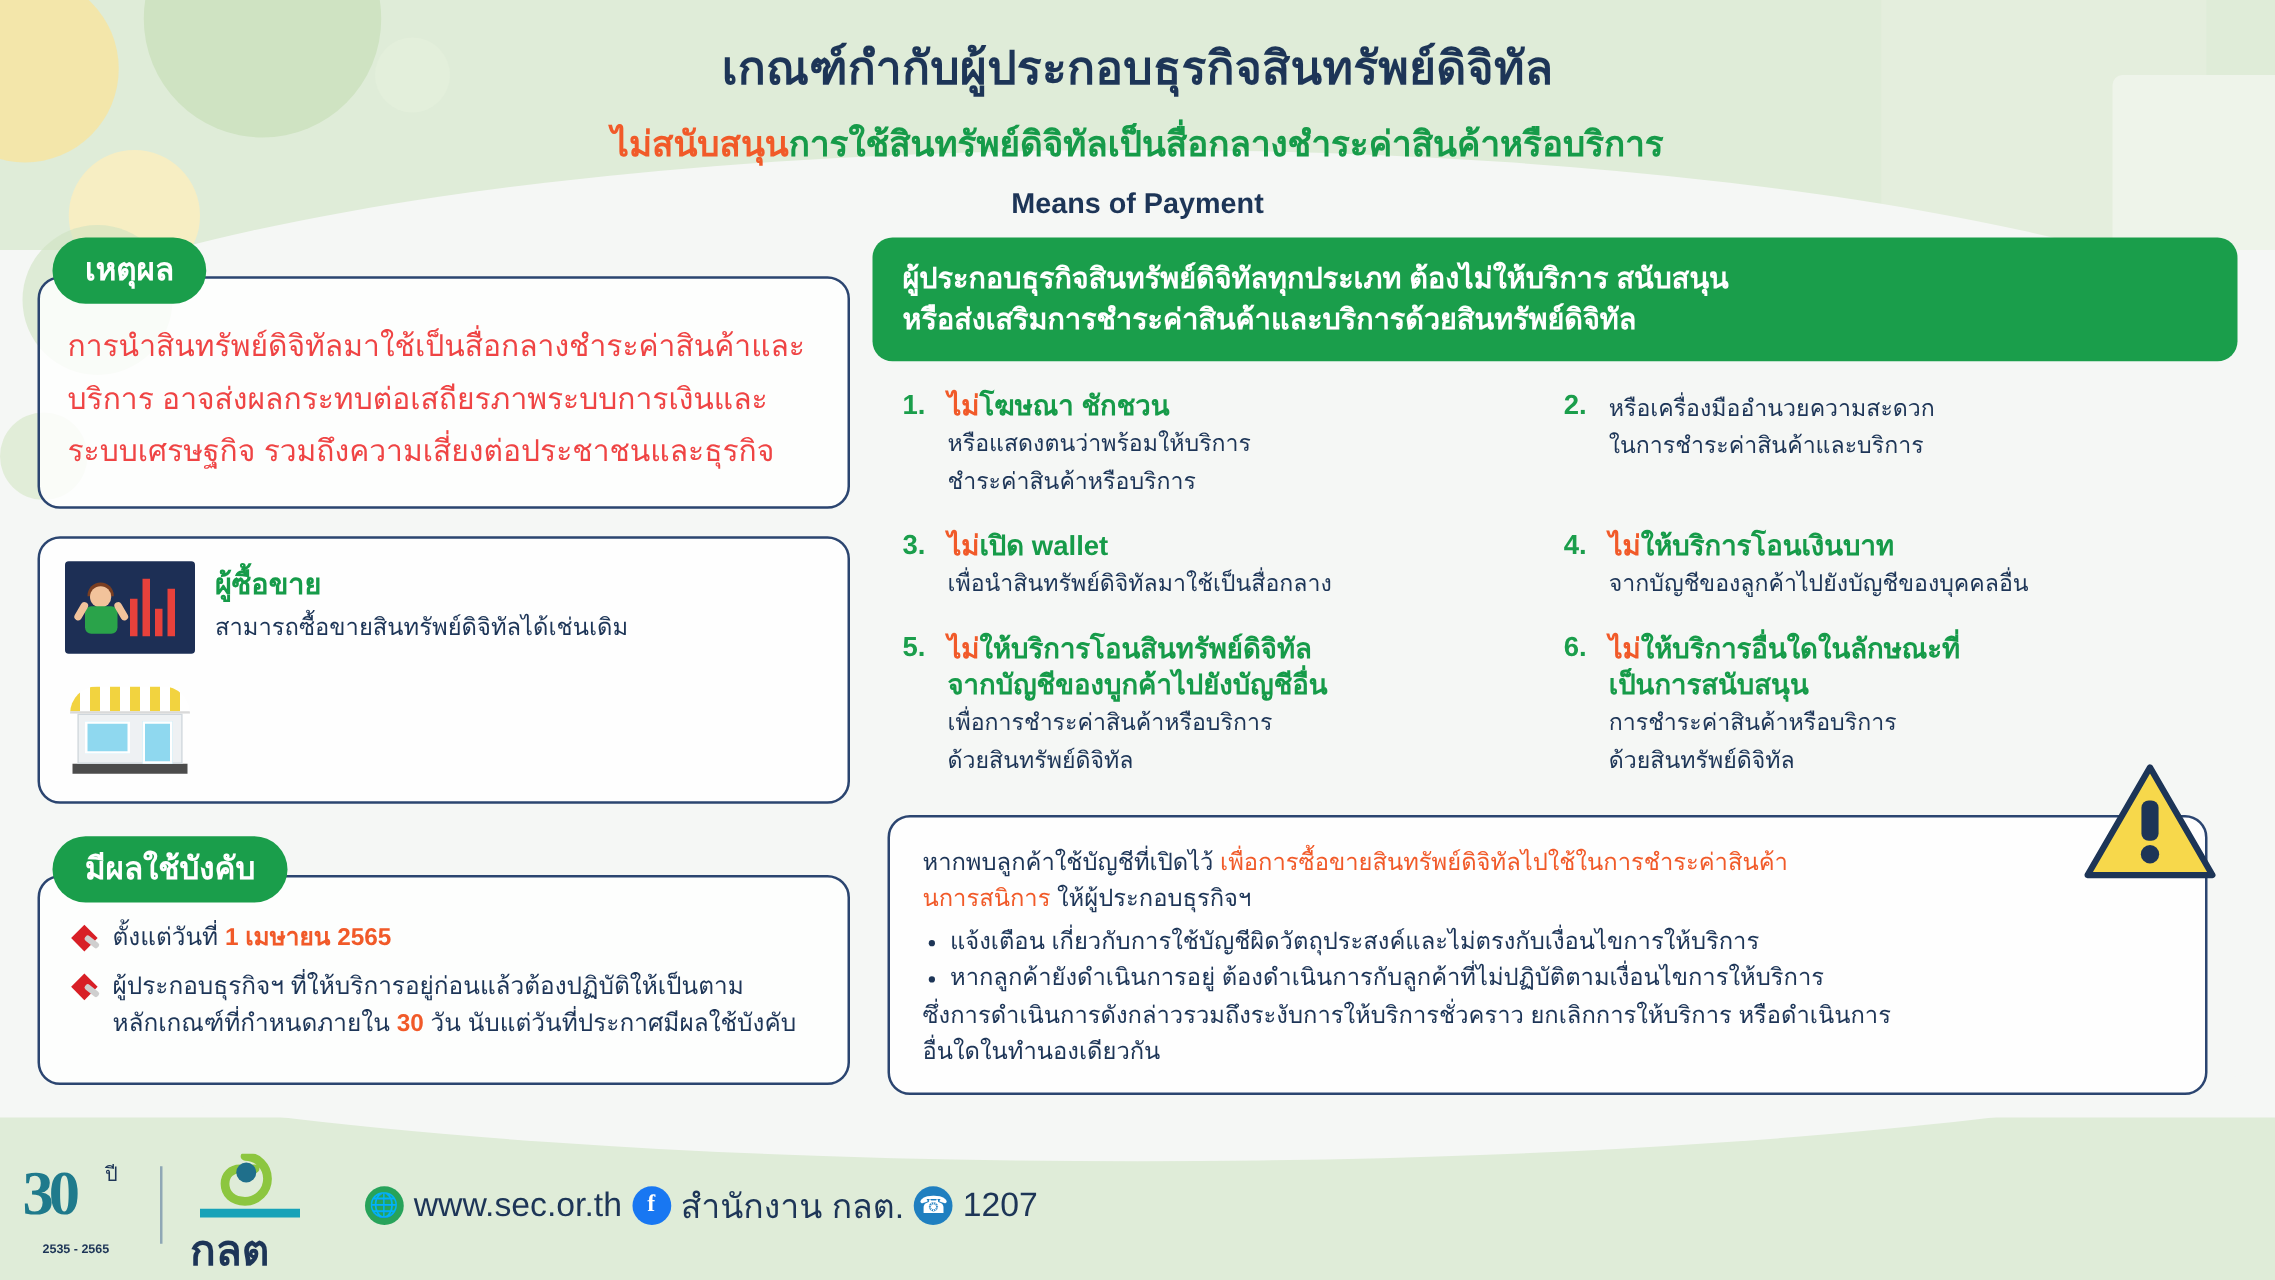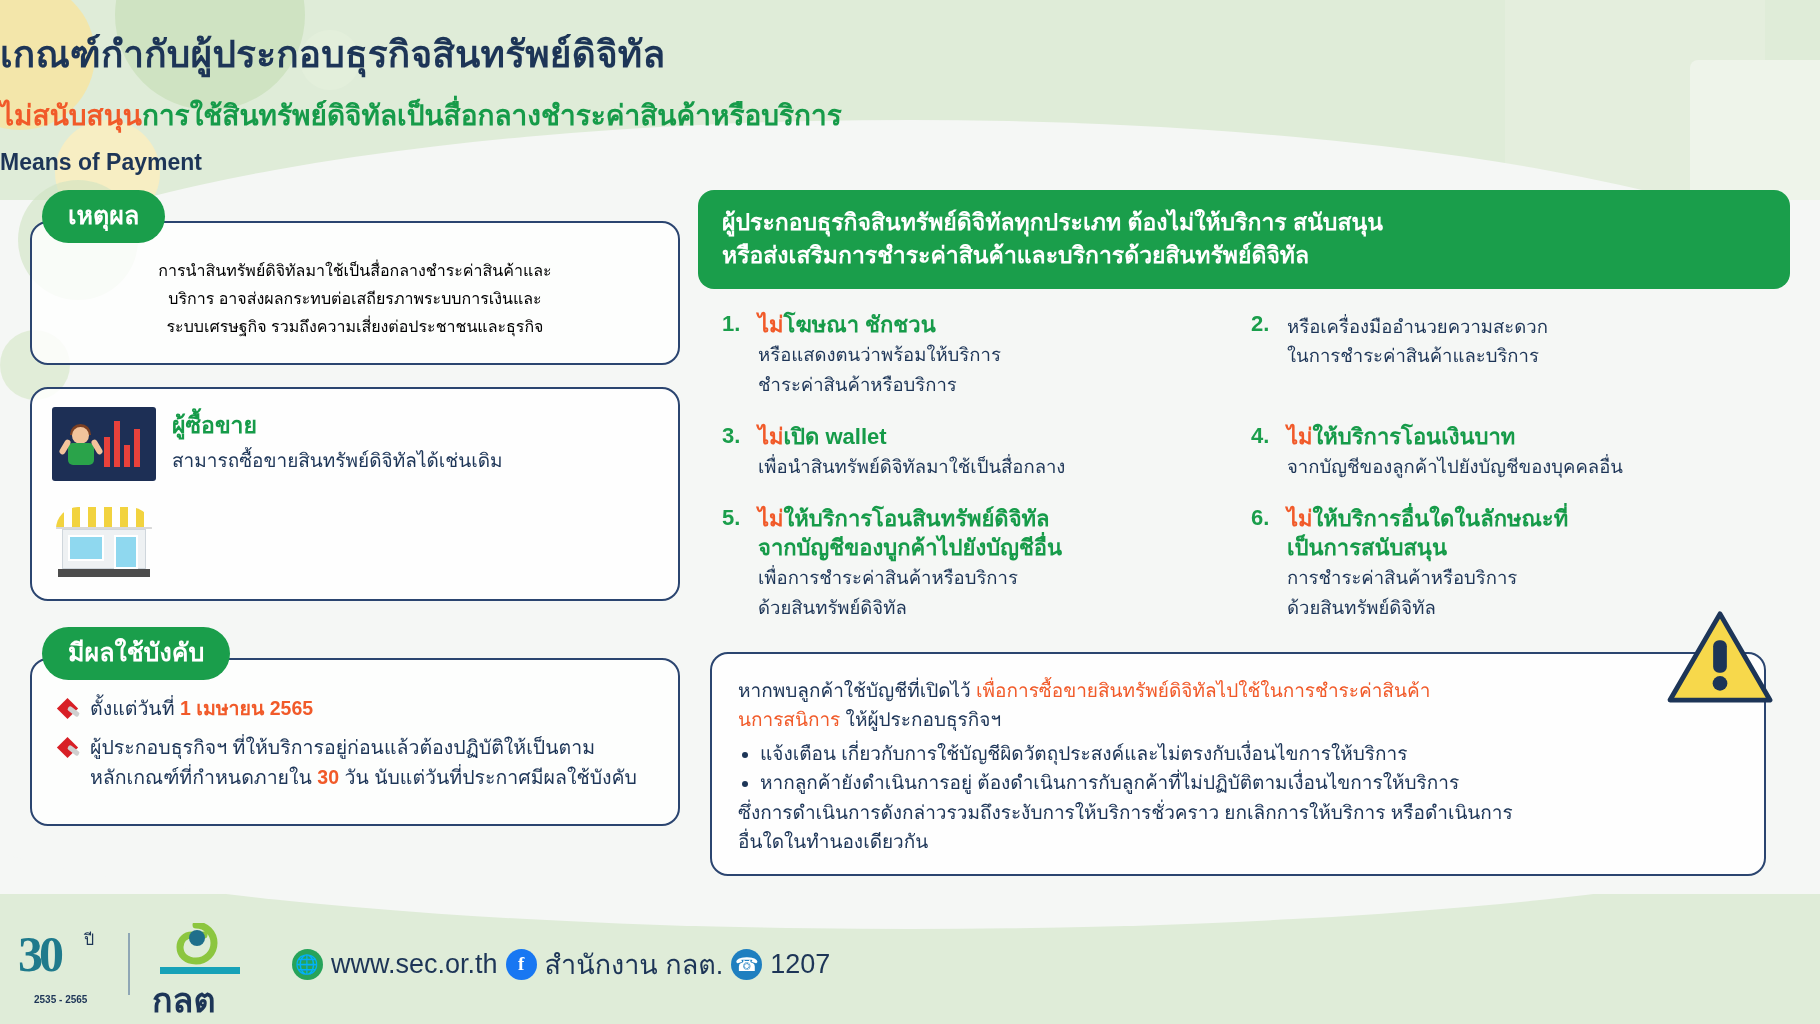--- a/index.html
+++ b/index.html
@@ -51,21 +51,21 @@
     position:absolute; right:118px; top:-10px; width:96px; height:92px;
     border:9px solid #d2e2c8; border-bottom:none;
     border-radius:50px 50px 0 0;
   }
   .bag2 {
     position:absolute; right:-40px; top:60px; width:170px; height:240px;
     background:#eef4ea; border-radius:8px;
   }
 
   
-  .header { position:relative; z-index:3; padding-top:24px; }
+  .header { position:relative; z-index:3; text-align:center; padding-top:24px; }
   .title-main {
     font-size:37px; font-weight:bold; color:#1d3557; letter-spacing:.2px;
   }
   .title-sub { font-size:28px; font-weight:bold; margin-top:10px; }
   .t-orange { color:#f15a29; }
   .t-green  { color:#169b49; }
   .title-en { font-size:23px; font-weight:bold; color:#1d3557; margin-top:12px; }
 
   
   .cols { position:relative; z-index:3; display:flex; gap:18px; padding:14px 30px 0 30px; }
@@ -77,21 +77,21 @@
     display:inline-block; background:#1a9e4b; color:#fff;
     font-size:25px; font-weight:bold; padding:5px 26px 8px 26px;
     border-radius:30px; position:relative; z-index:4; margin-left:12px;
   }
   .panel {
     border:2px solid #2b4570; border-radius:18px; background:rgba(255,255,255,.82);
     margin-top:-22px; padding:34px 22px 22px 22px;
   }
 
   .reason-text {
-    color:#000000; font-size:16px; line-height:1.75; text-align:center;
+    color:#ef4444; font-size:24px; line-height:1.75; 
   }
   .reason-note { color:#1a9e4b; font-size:20px; text-align:center; margin-top:18px; }
 
   
   .actor-card {
     border:2px solid #2b4570; border-radius:18px; background:rgba(255,255,255,.85);
     margin-top:22px; padding:18px 20px 20px 20px;
   }
   .actor-row { display:flex; align-items:flex-start; gap:16px; }
   .actor-row + .actor-row { margin-top:24px; }

